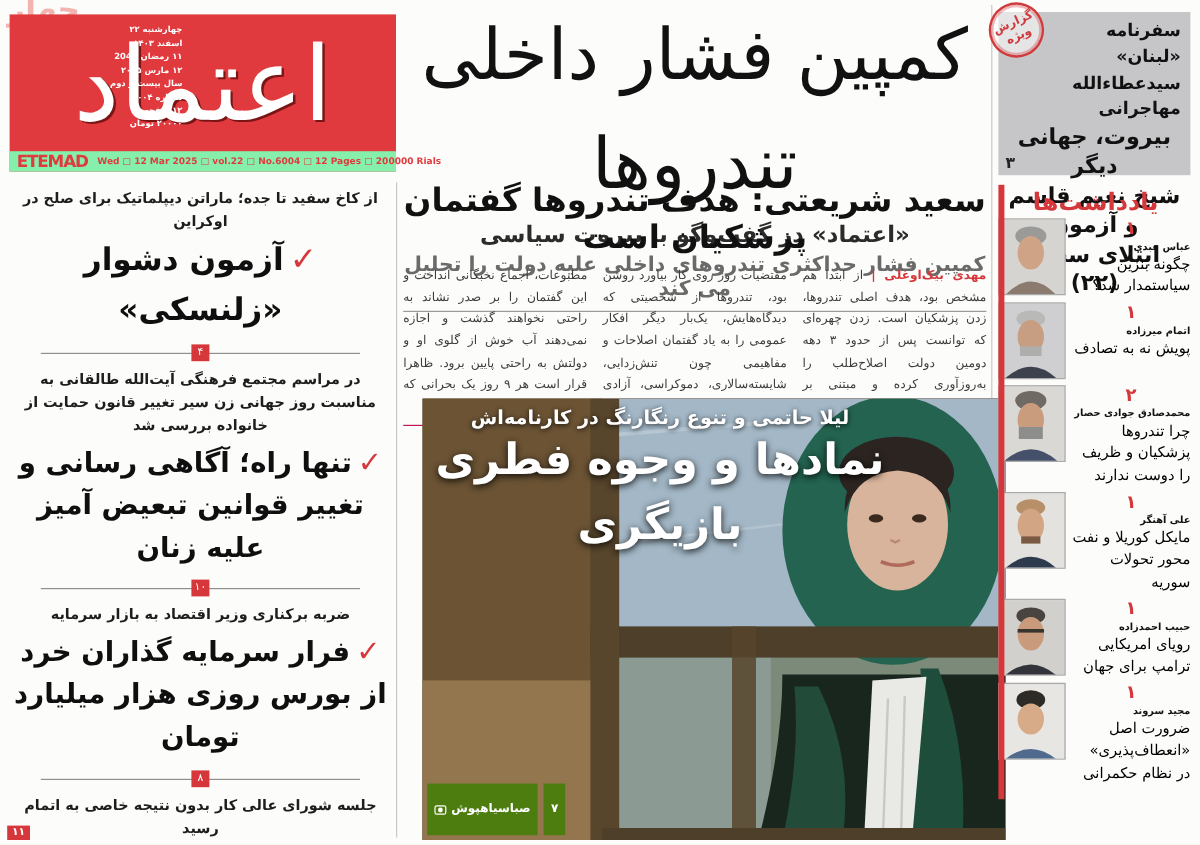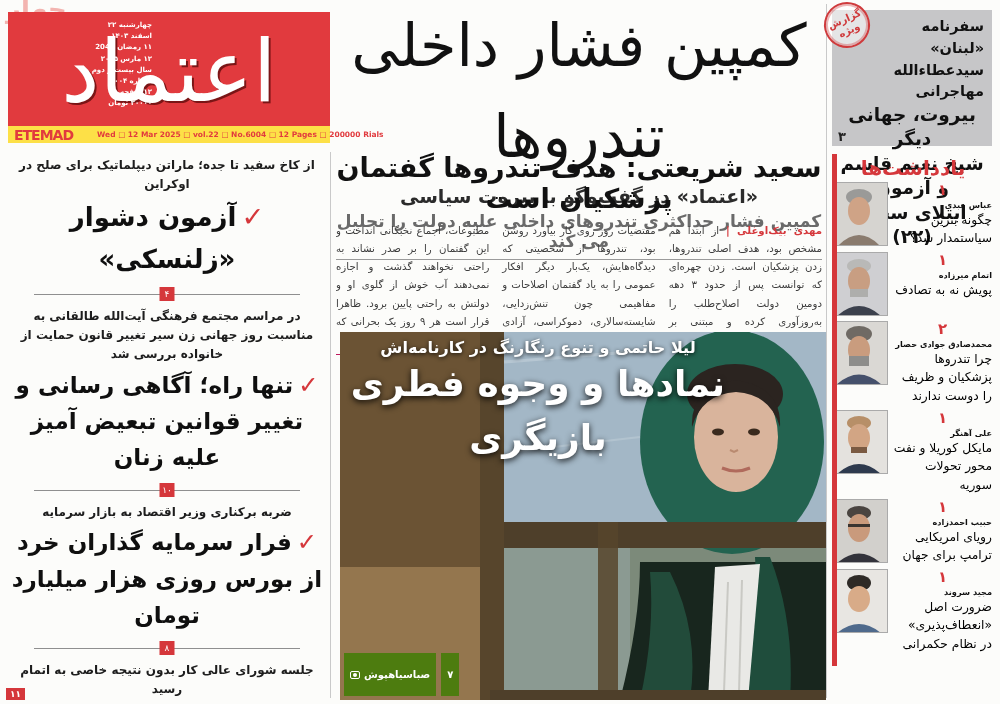--- a/index.html
+++ b/index.html
@@ -12,22 +12,22 @@
   
   .fold-text { position:absolute; left:6px; top:-6px; font-size:26px; font-weight:bold;
     color:rgba(235,120,115,.55); direction:rtl; z-index:1;}
   .masthead { position:absolute; left:8px; top:12px; width:322px; height:131px;
     background:#e13a3e; z-index:2; }
   .calligraphy { position:absolute; inset:0 0 14px 0; display:flex; align-items:center;
     justify-content:center; font-size:86px; font-weight:normal; color:#fff;
     text-shadow:2px 2px 0 #7a1516; letter-spacing:-4px; overflow:hidden; }
   .date-block { position:absolute; left:78px; top:8px; width:66px; text-align:right;
     color:#fff; font-size:7px; line-height:1.6; font-weight:bold; direction:rtl; }
-  .mast-strip { position:absolute; left:0; right:0; bottom:0; height:17px; background:#fde047;
-    display:flex; direction:ltr; align-items:center; padding:0 6px; gap:24px; }
+  .mast-strip { position:absolute; left:0; right:0; bottom:0; height:17px; background:#86efac;
+    display:flex; direction:ltr; align-items:center; padding:0 6px; gap:8px; }
   .mast-strip .latin { color:#e13a3e; font-weight:bold; font-size:14px; letter-spacing:-1px; }
   .mast-strip .info { color:#e13a3e; font-size:7.5px; font-weight:bold; white-space:nowrap; }
   
   .vrule { position:absolute; width:1px; background:#c9c9c9; }
   .vrule.r1 { left:826px; top:4px; height:694px; }
   .vrule.r2 { left:330px; top:152px; height:546px; }
   
   .lead { position:absolute; left:336px; top:0; width:486px; text-align:center;
     border-bottom:1px solid #9a9a9a; padding-bottom:8px; }
   .lead h1 { font-size:59px; font-weight:400; color:#111; line-height:1.55;
@@ -37,21 +37,21 @@
   
   .interview { position:absolute; left:336px; top:152px; width:486px;
     border-bottom:1px solid #be185d; padding-bottom:6px; }
   .interview h2 { font-size:27px; font-weight:900; text-align:center; color:#111;
     letter-spacing:-.5px; }
   .interview .cols { margin-top:8px; columns:3; column-gap:13px; direction:rtl;
     font-size:10.2px; line-height:1.78; text-align:justify; color:#3d3d3d; height:126px;
     overflow:hidden; }
   .byline { color:#d5373b; font-weight:bold; }
   
-  .photo { position:absolute; left:340px; top:332px; width:486px; height:368px;
+  .photo { position:absolute; left:352px; top:332px; width:486px; height:368px;
     overflow:hidden; background:#6b5741; }
   .photo svg { position:absolute; inset:0; }
   .photo-caption { position:absolute; top:6px; right:100px; left:10px; text-align:center;
     color:#fff; z-index:3; }
   .photo-caption .kick { font-size:16px; font-weight:bold;
     text-shadow:0 1px 4px rgba(0,0,0,.85); }
   .photo-caption .big { font-size:36px; font-weight:900; line-height:1.5;
     text-shadow:0 2px 6px rgba(0,0,0,.9); letter-spacing:-1px; }
   .photo-badges { position:absolute; left:4px; bottom:4px; display:flex; direction:ltr;
     gap:5px; z-index:3; align-items:center; }

